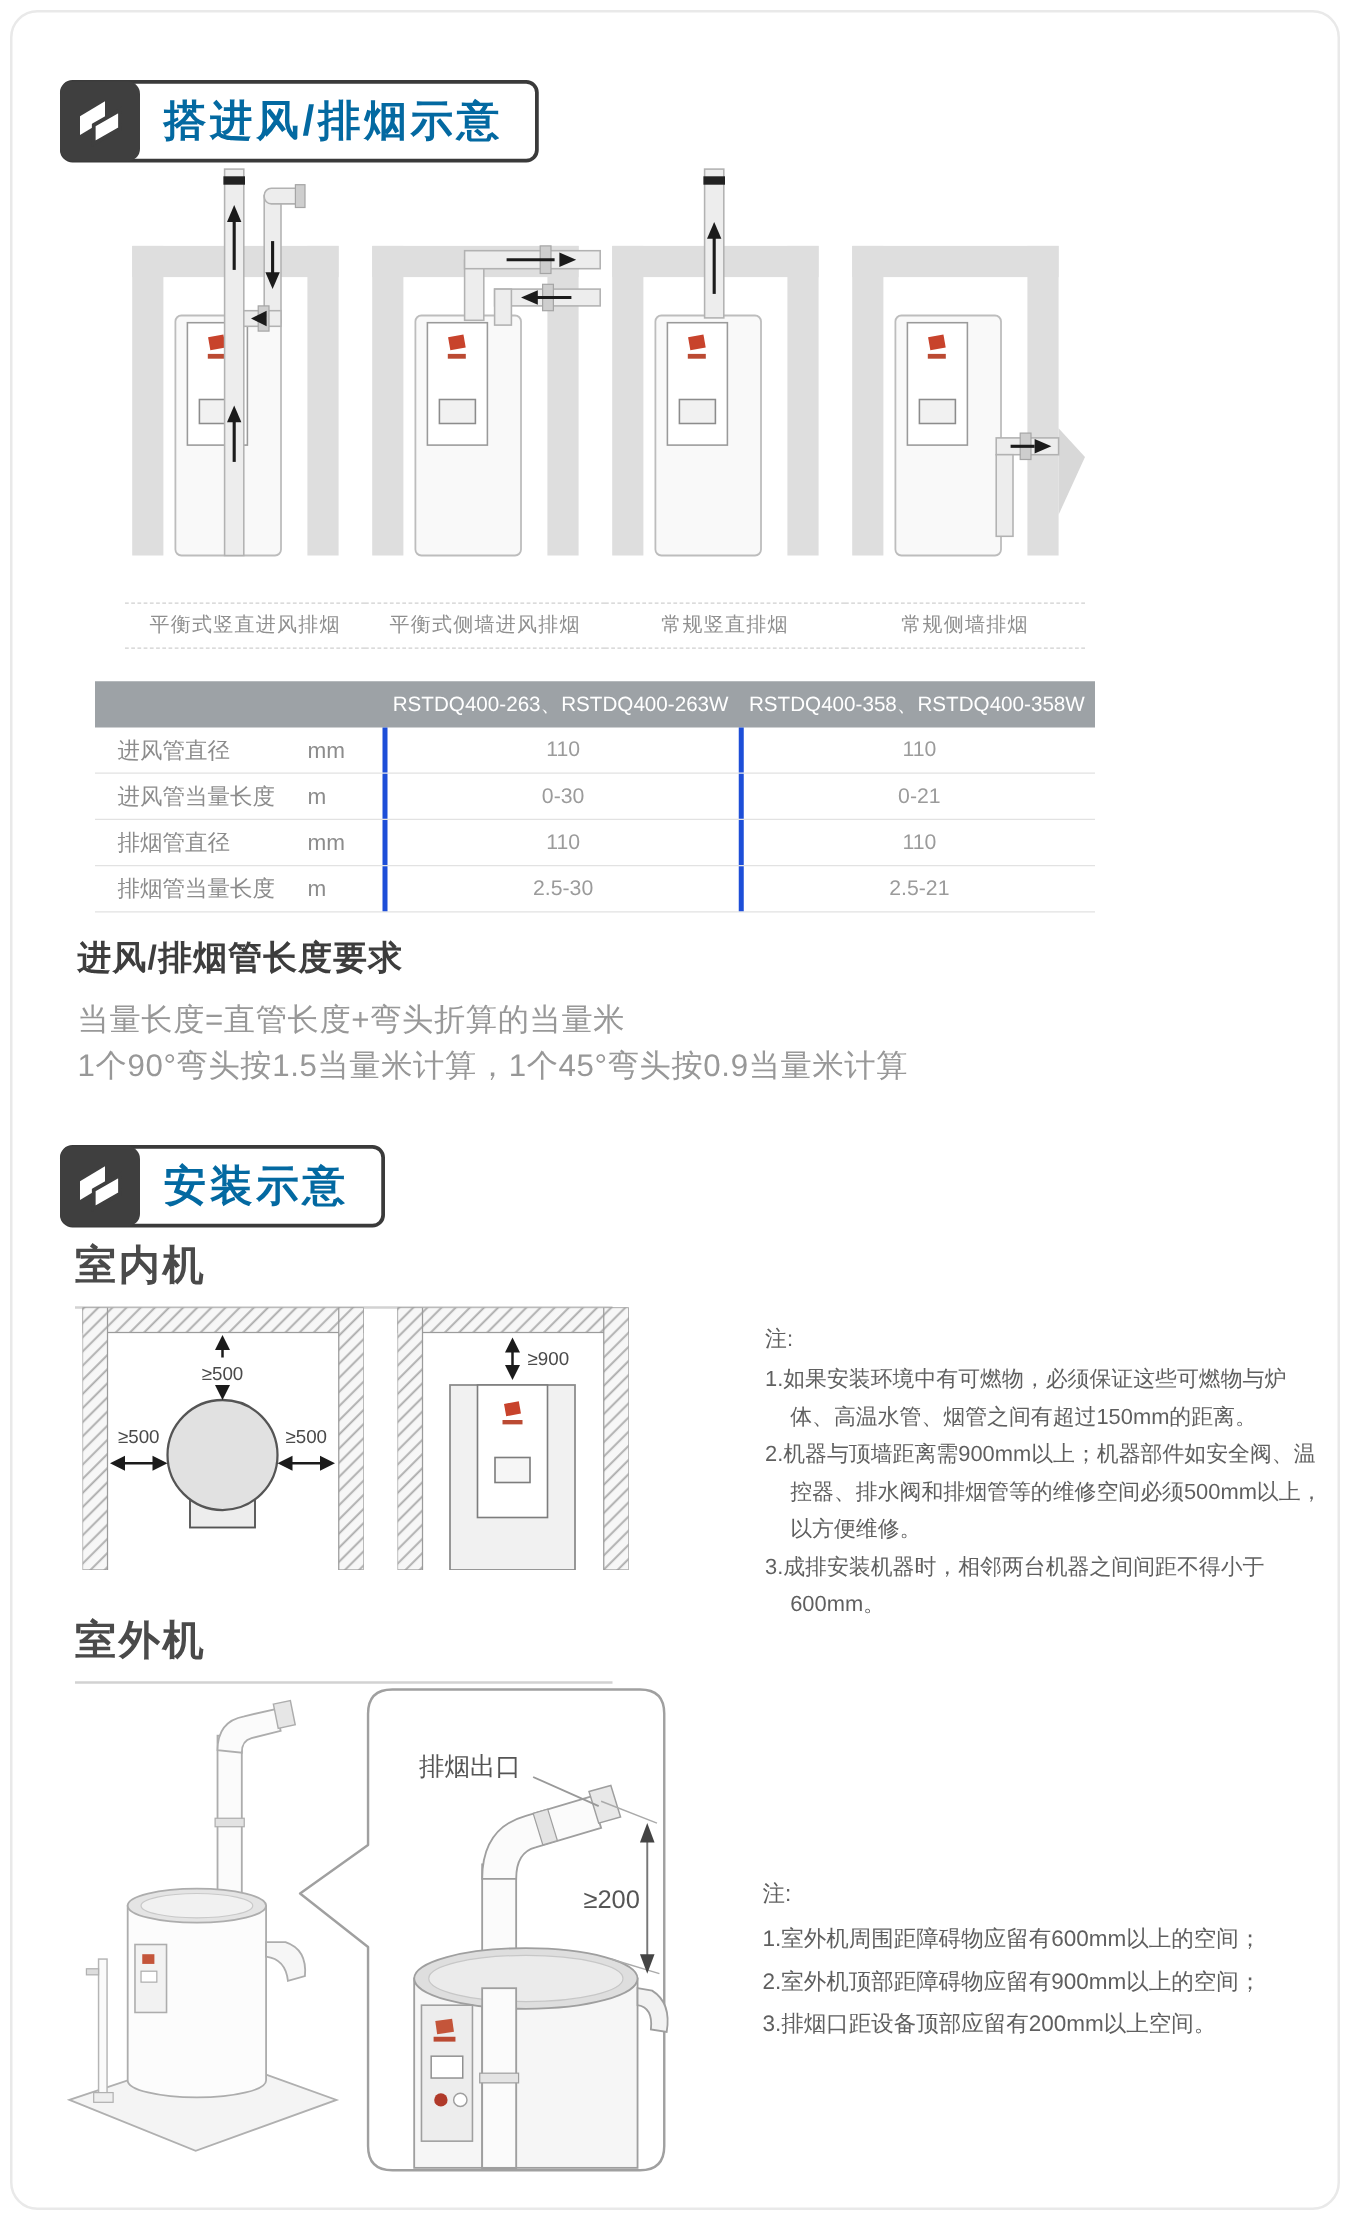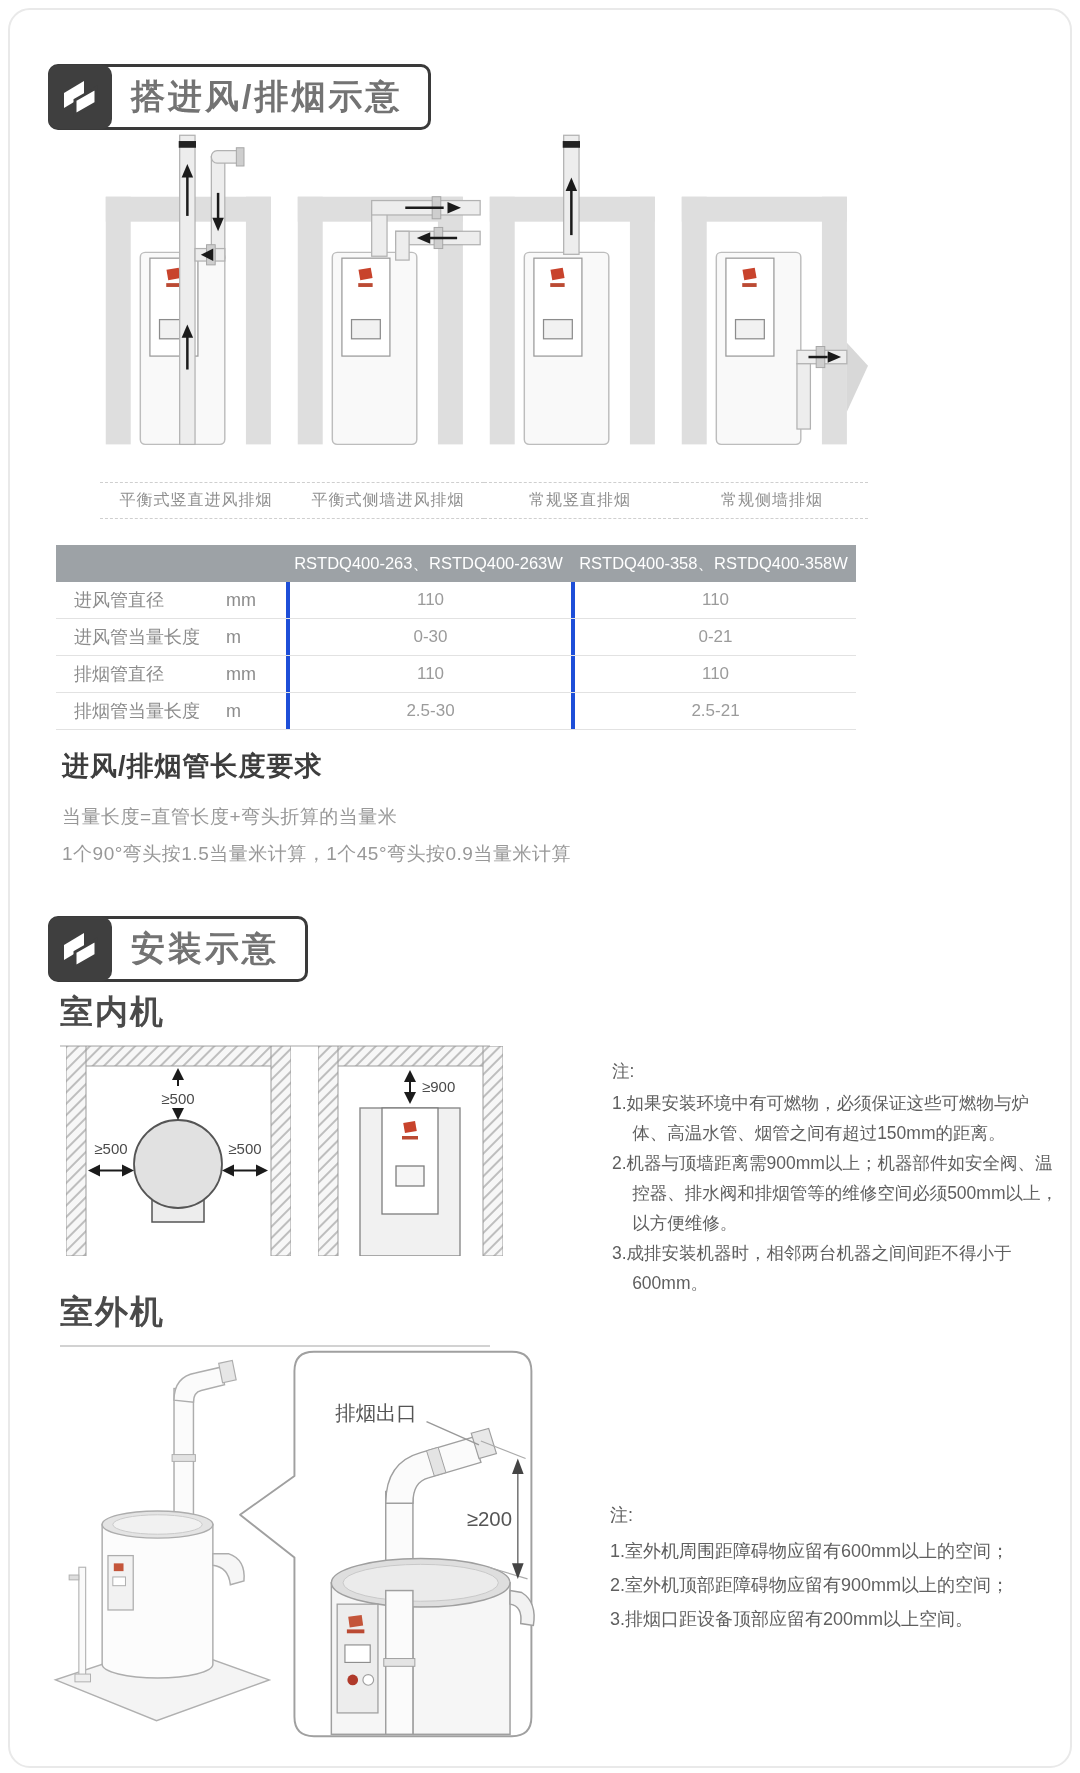--- a/index.html
+++ b/index.html
@@ -7,44 +7,44 @@
   body { font-family:"Liberation Sans","DejaVu Sans",sans-serif; position:relative; overflow:hidden; }
   .page { position:absolute; inset:0; }
   .page-frame { position:absolute; left:8px; top:8px; right:8px; bottom:5px;
     border:2px solid #e9e9e9; border-radius:22px; pointer-events:none; }
 
   
   .section-header { position:absolute; display:inline-flex; align-items:center;
     border:3px solid #3a3a3a; border-radius:10px; background:#fff; height:66px; }
   .badge { width:64px; height:64px; margin:-3px; border-radius:10px; background:#3f3f3f;
     display:flex; align-items:center; justify-content:center; flex:none; }
-  .header-title { font-size:34px; font-weight:700; color:#737373; letter-spacing:3px;
+  .header-title { font-size:34px; font-weight:700; color:#0369a1; letter-spacing:3px;
     padding:0 26px 0 22px; white-space:nowrap; }
 
   
   .panels { position:absolute; left:56px; top:120px; width:812px; display:flex; justify-content:flex-end; }
   .panel { width:192px; display:flex; flex-direction:column; align-items:center; }
   .panel-svg { width:192px; height:332px; display:block; }
   .caption { margin-top:30px; width:100%; text-align:center; font-size:16px; color:#8f8f8f;
     border-top:1px dashed #cfcfcf; border-bottom:1px dashed #cfcfcf; padding:7px 0; letter-spacing:1px; }
 
   
-  .spec-table { position:absolute; left:56px; top:545px; width:800px; font-size:17px; }
+  .spec-table { position:absolute; left:76px; top:545px; width:800px; font-size:17px; }
   .t-head { display:grid; grid-template-columns:230px 285px 285px; background:#9da2a6; color:#fff;
     height:37px; align-items:center; text-align:center; font-size:16.5px; }
   .t-row { display:grid; grid-template-columns:230px 285px 285px; height:37px; align-items:center;
     border-bottom:1px solid #e2e2e2; color:#9b9b9b; text-align:center; }
   .t-row .t-label { display:flex; align-items:center; text-align:left; color:#8c8c8c; font-size:18px; padding-left:18px; }
   .t-row .t-label .lbl { width:152px; flex:none; }
   .t-val { border-left:4px solid #1d4ed8; align-self:stretch; display:flex; align-items:center; justify-content:center; }
 
   
   .length-req { position:absolute; left:62px; top:748px; }
   .req-heading { font-size:27px; font-weight:700; color:#3d3d3d; letter-spacing:1px; margin-bottom:14px; }
-  .req-line { font-size:19px; color:#989898; line-height:37px; letter-spacing:0.5px; }
+  .req-line { font-size:25px; color:#989898; line-height:37px; letter-spacing:0.5px; }
 
   
   .sub-heading { position:absolute; width:430px; font-size:33px; font-weight:700; color:#4a4a4a;
     letter-spacing:2px; border-bottom:2px solid #d2d2d2; padding-bottom:10px; }
 
   
   .notes { position:absolute; color:#5f5f5f; }
   .notes-indoor { left:612px; top:1056px; width:448px; font-size:17.5px; line-height:30px; }
   .notes-outdoor { left:610px; top:1498px; width:470px; font-size:18px; line-height:34px; }
   .note-line { padding-left:1.15em; text-indent:-1.15em; }

